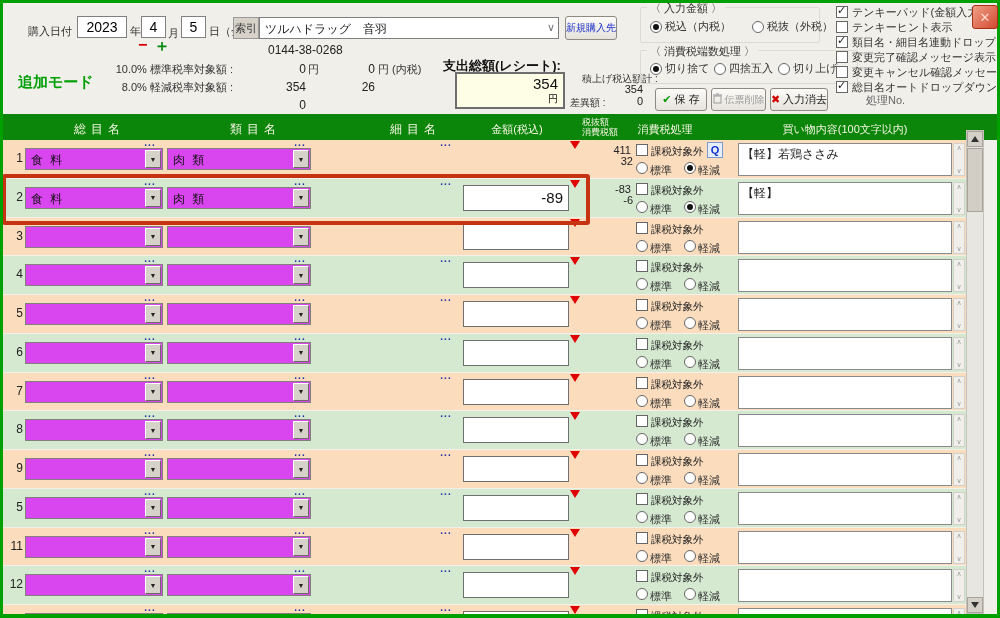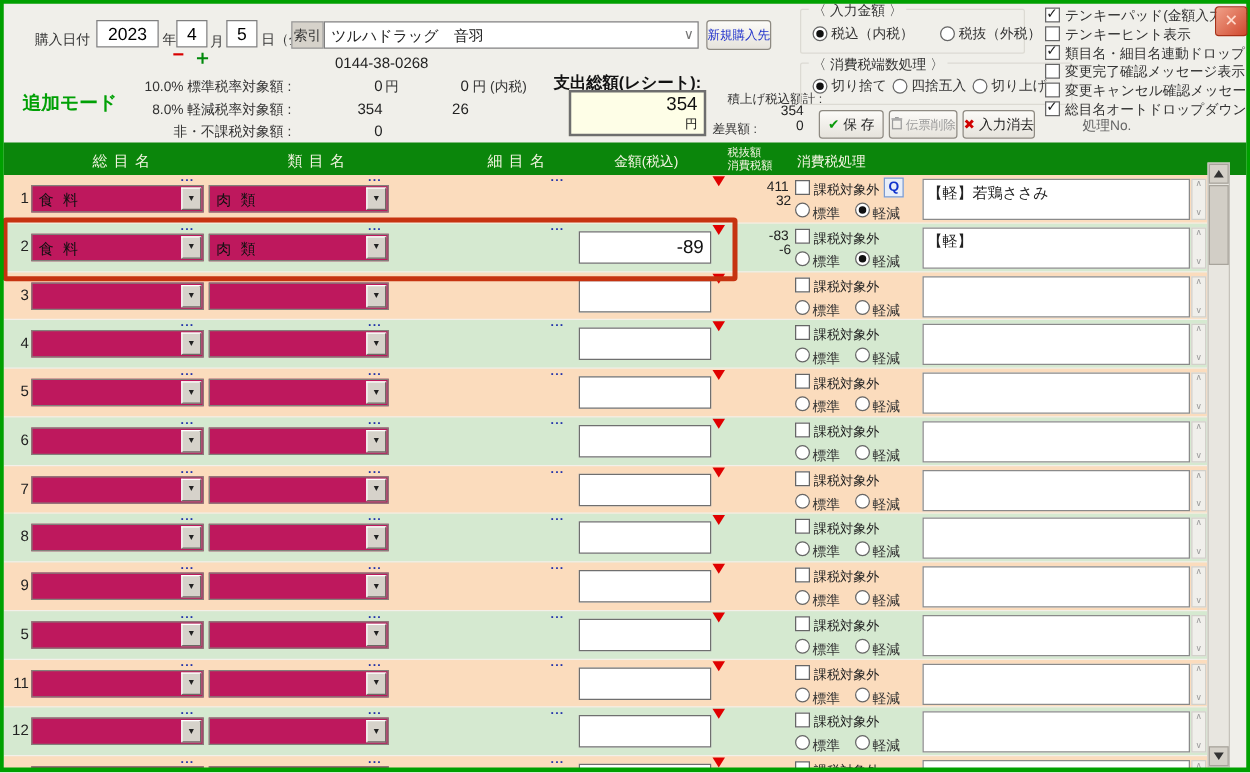--- a/index.html
+++ b/index.html
@@ -32,21 +32,21 @@
   .htiny{font-size:9px;line-height:10px;text-align:left;top:3px;}
   
   .rows{position:absolute;left:3px;top:140px;width:963px;height:475px;overflow:hidden;z-index:2;}
   .row{position:relative;height:38.75px;box-sizing:border-box;border-bottom:1px solid #F3F0E9;}
   .row--peach{background:#FBDCBD;}
   .row--green{background:#D5E9D0;}
   .row-num{position:absolute;left:2px;top:11px;width:18px;text-align:right;font-size:12px;color:#222;}
   .dots{position:absolute;top:-2px;width:40px;text-align:center;font-size:10px;font-weight:bold;
         color:#2233AA;letter-spacing:1px;line-height:10px;}
   .dots1{left:127px;} .dots2{left:277px;} .dots3{left:423px;}
-  .dd{position:absolute;top:8px;height:22px;background:#be185d;border:1px solid #82807A;box-sizing:border-box;}
+  .dd{position:absolute;top:8px;height:22px;background:#d946ef;border:1px solid #82807A;box-sizing:border-box;}
   .dd1{left:22px;width:138px;} .dd2{left:164px;width:144px;padding-left:23px;} .dd3{left:312px;width:144px;margin-top:36px;}
   .dd-text{position:absolute;left:5px;top:3px;font-size:12px;color:#111;white-space:nowrap;letter-spacing:2px;}
   .dd-btn{position:absolute;right:1px;top:1px;bottom:1px;width:16px;background:#D6D2CA;
           border:1px solid;border-color:#FFF #6D6A65 #6D6A65 #FFF;font-size:7px;color:#222;
           display:flex;align-items:center;justify-content:center;box-sizing:border-box;}
   .amt{position:absolute;left:460px;top:6px;width:106px;height:26px;background:#fff;border:1px solid #6F6F6F;
        box-sizing:border-box;font-family:"Liberation Sans",sans-serif;font-size:15px;text-align:right;padding:0 5px 0 0;color:#111;}
   .red-tri{position:absolute;left:567px;top:1px;width:0;height:0;
            border-left:5px solid transparent;border-right:5px solid transparent;border-top:8px solid #E00000;}
   .tax1{position:absolute;left:578px;top:4px;width:50px;text-align:right;padding-right:8px;font-size:11px;color:#222;}
@@ -132,21 +132,20 @@
         <span class="sum-u2 lbl">円 (内税)</span>
       </div>
       <div style="position: absolute; left: 0px; width: 440px; height: 16px; top: 18px;">
         <span class="sum-label">8.0% 軽減税率対象額 :</span>
         <span class="sum-v1">354</span>
         <span class="sum-u1 lbl"></span>
         <span class="sum-v2">26</span>
         <span class="sum-u2 lbl"></span>
       </div>
       <div style="position: absolute; left: 0px; width: 440px; height: 16px; top: 36px;">
-        <span class="sum-label">非・不課税対象額 :</span>
         <span class="sum-v1">0</span>
         <span class="sum-u1 lbl"></span>
         <span class="sum-v2"></span>
         <span class="sum-u2 lbl"></span>
       </div>
     </div>
 
   <span class="abs" style="left:443px;top:57px;font-size:13px;font-weight:bold;color:#111;">支出総額(レシート):</span>
   <div class="total-box">
     <span class="total-val">354</span>
@@ -187,20 +186,21 @@
     </div>
 
   <div class="band">
     <span class="hlabel hcat" style="left:34px;">総目名</span>
     <span class="hlabel hcat" style="left:190px;">類目名</span>
     <span class="hlabel hcat" style="left:350px;">細目名</span>
     <span class="hlabel hsmall" style="left:454px;width:120px;">金額(税込)</span>
     <span class="hlabel htiny" style="left:579px;width:55px;top:3px;">税抜額</span>
     <span class="hlabel htiny" style="left:579px;width:55px;top:13px;">消費税額</span>
     <span class="hlabel hsmall" style="left:622px;width:80px;">消費税処理</span>
+    <span class="hlabel hsmall" style="left:735px;width:214px;">買い物内容(100文字以内)</span>
   </div>
 
   <div class="rows">
   <div class="row row--peach">
     <span class="row-num">1</span>
     <span class="dots dots1">...</span>
     <span class="dots dots2">...</span>
     <span class="dots dots3">...</span>
     <div class="dd dd1">
       <span class="dd-text">食 料</span>

